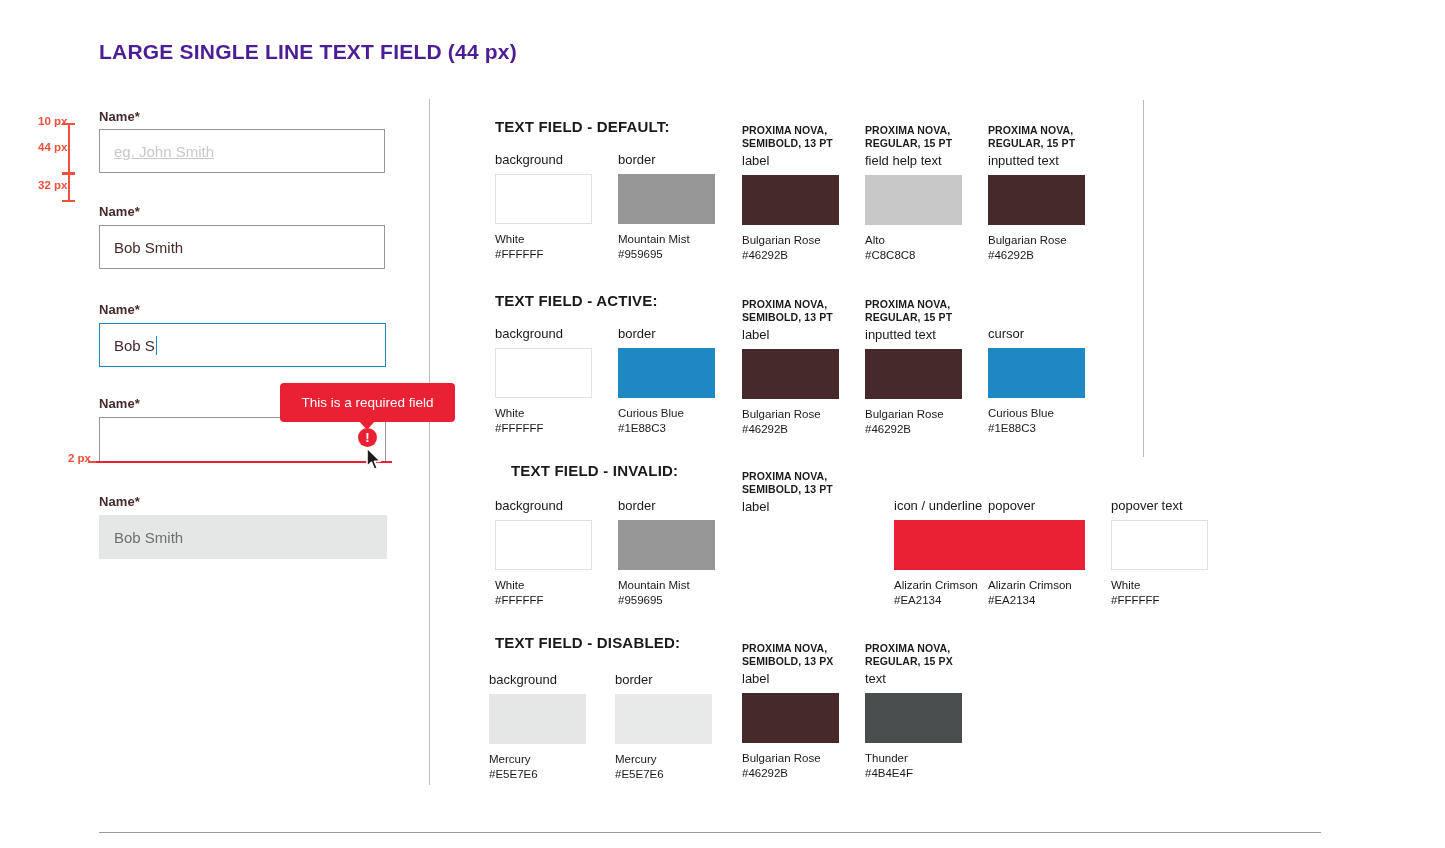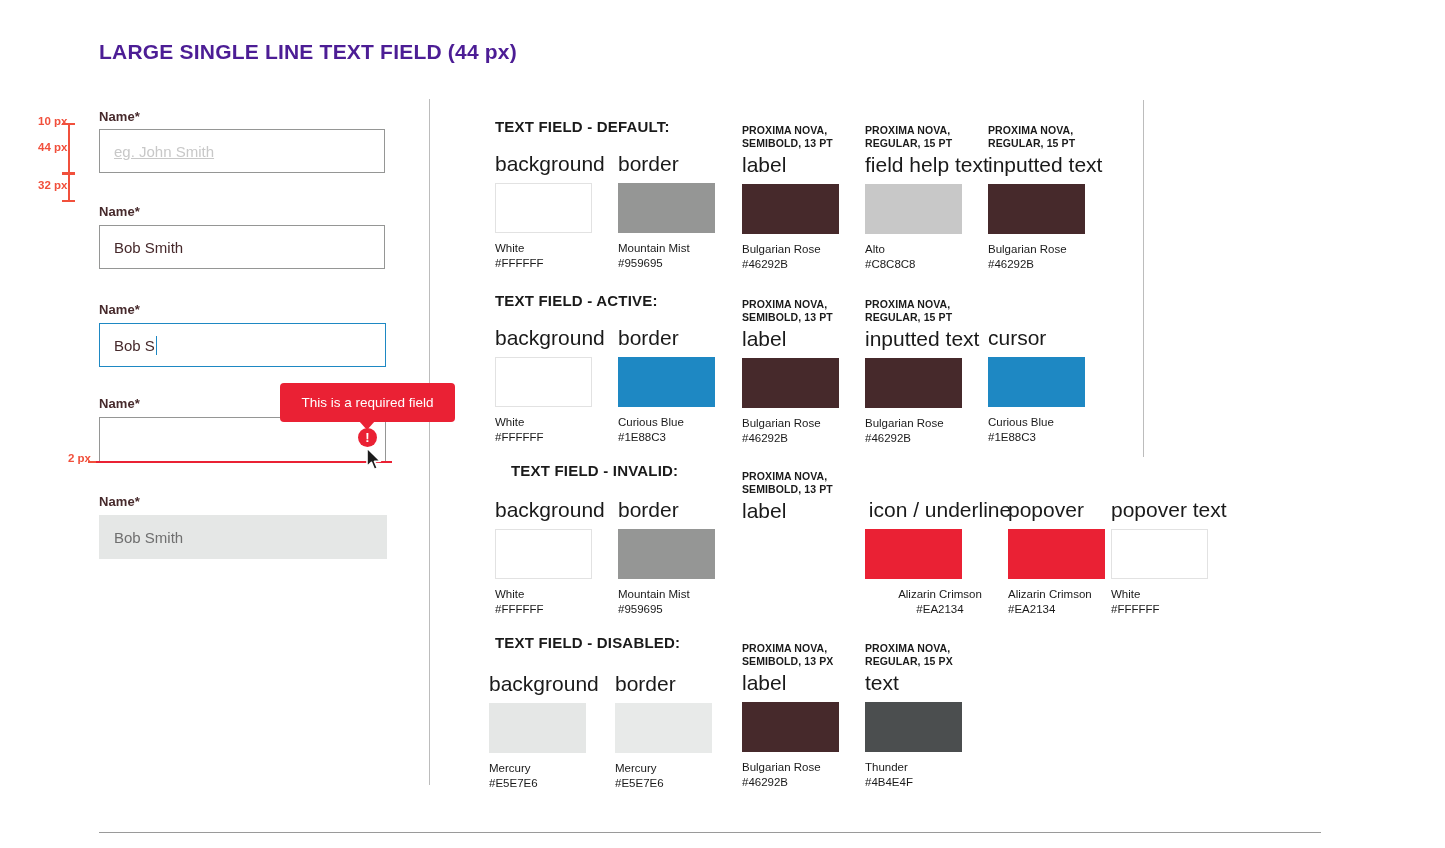--- a/index.html
+++ b/index.html
@@ -182,21 +182,21 @@
   .spec-note {
     font-size: 10.5px;
     font-weight: bold;
     color: #1a1a1a;
     line-height: 1.28;
     letter-spacing: 0.1px;
     white-space: pre-line;
     margin-bottom: 2px;
   }
   .swatch-role {
-    font-size: 21px;
+    font-size: 13px;
     color: #1a1a1a;
     margin-bottom: 7px;
     white-space: nowrap;
   }
   .swatch-chip {
     width: 97px;
     height: 50px;
     box-sizing: border-box;
   }
   .swatch-chip.outlined { border: 1px solid #e2e2e2; }
@@ -354,26 +354,26 @@
     <div class="swatch-col" style="left:618px; top:498px;">
       <div class="swatch-role">border</div>
       <div class="swatch-chip" style="background:#959695;"></div>
       <div class="swatch-meta"><span>Mountain Mist</span><br><span>#959695</span></div>
     </div>
     <div class="swatch-col" style="left:742px; top:470px;">
       <div class="spec-note">PROXIMA NOVA,
 SEMIBOLD, 13 PT</div>
       <div class="swatch-role">label</div>
     </div>
-    <div class="swatch-col" style="left:865px; top:498px;text-align:center;">
+    <div class="swatch-col" style="left:894px; top:498px;">
       <div class="swatch-role">icon / underline</div>
       <div class="swatch-chip" style="background:#EA2134;"></div>
       <div class="swatch-meta"><span>Alizarin Crimson</span><br><span>#EA2134</span></div>
     </div>
-    <div class="swatch-col" style="left:996px; top:498px;padding-left:12px;">
+    <div class="swatch-col" style="left:976px; top:498px;padding-left:12px;">
       <div class="swatch-role">popover</div>
       <div class="swatch-chip" style="background:#EA2134;"></div>
       <div class="swatch-meta"><span>Alizarin Crimson</span><br><span>#EA2134</span></div>
     </div>
     <div class="swatch-col" style="left:1111px; top:498px;">
       <div class="swatch-role">popover text</div>
       <div class="swatch-chip outlined" style="background:#FFFFFF;"></div>
       <div class="swatch-meta"><span>White</span><br><span>#FFFFFF</span></div>
     </div>
   </div>

